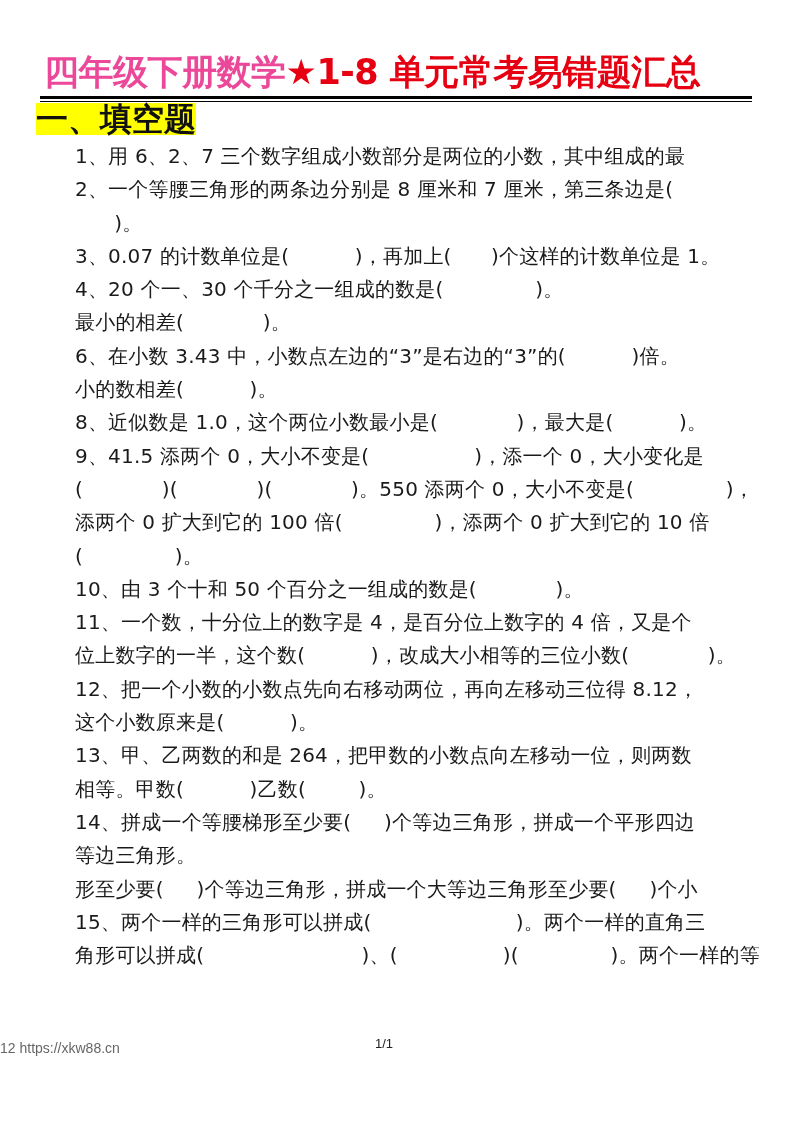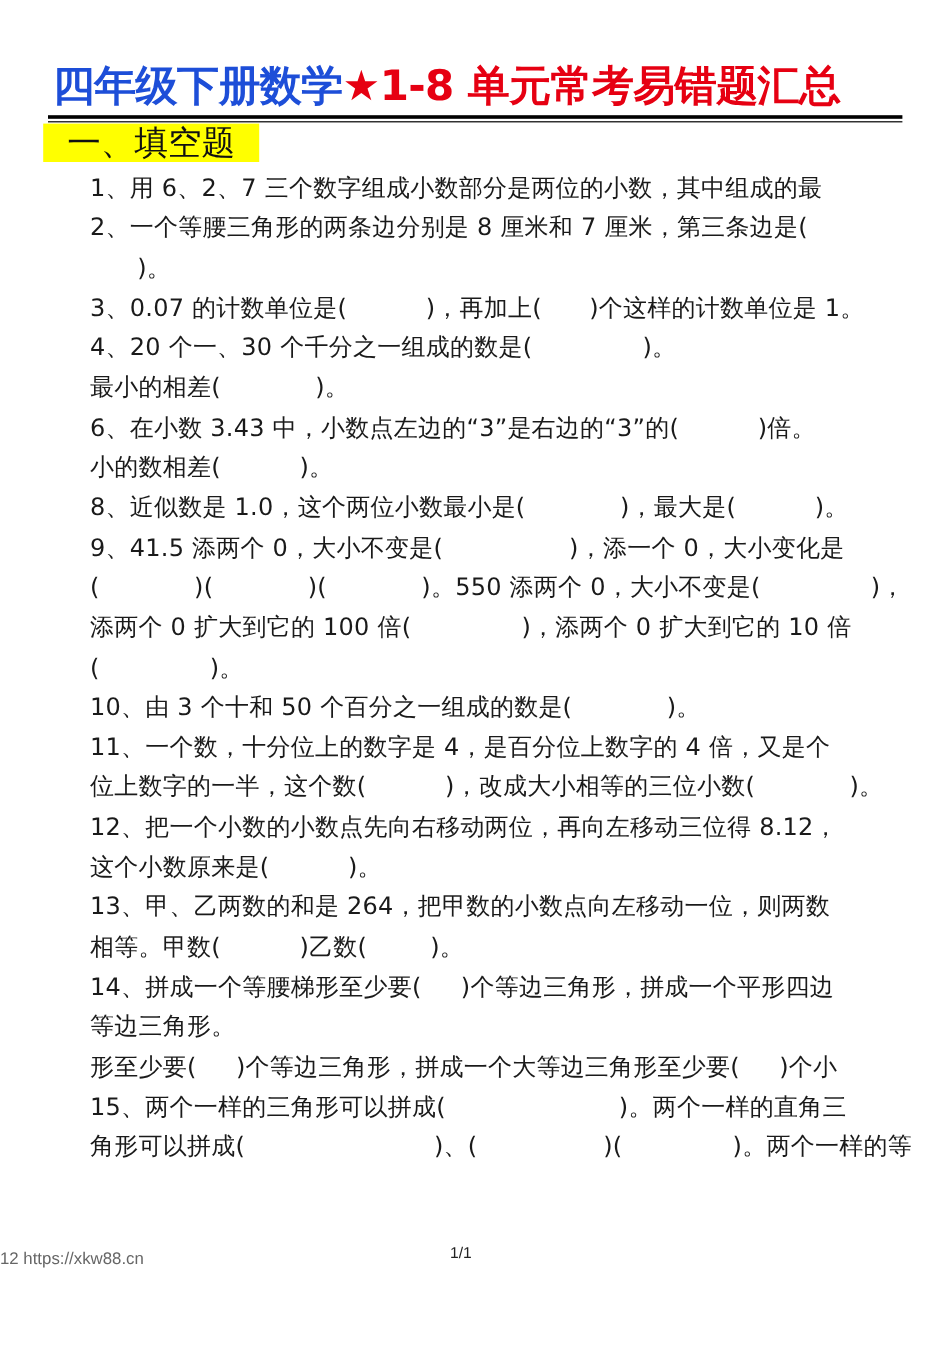--- a/index.html
+++ b/index.html
@@ -3,28 +3,28 @@
 <meta charset="utf-8">
 <style>
   html, body { margin: 0; padding: 0; background: #ffffff; }
   body { width: 793px; height: 1122px; position: relative; overflow: hidden;
          font-family: "DejaVu Sans", "Liberation Sans", sans-serif; color: #111; }
   .title {
     position: absolute; left: 44px; top: 50px; width: 710px; height: 44px;
     font-size: 35px; font-weight: bold; line-height: 44px; white-space: nowrap;
     letter-spacing: -0.5px;
   }
-  .title .black { color: #1d4ed8; }
+  .title .black { color: #ec4899; }
   .title .red { color: #e60012; }
   .rule { position: absolute; left: 40px; width: 712px; background: #000; }
   .rule.r1 { top: 96px; height: 3px; }
   .rule.r2 { top: 101px; height: 1px; }
   .section {
-    position: absolute; left: 36px; top: 103px; height: 32px; padding: 0 20px;
-    background: #ffff00; font-size: 28px; font-weight: normal; line-height: 32px; color: #111;
+    position: absolute; left: 36px; top: 103px; height: 32px; padding: 0 0;
+    background: #ffff00; font-size: 32px; font-weight: bold; line-height: 32px; color: #111;
   }
   .lines { position: absolute; left: 39px; top: 140px; width: 720px; margin-left: 36px; }
   .line { height: 33.3px; line-height: 33.3px; font-size: 20px; white-space: pre; color: #1a1a1a; letter-spacing: 0.2px; }
   .footer {
     position: absolute; top: 1040px; left: 0; width: 793px; text-align: left;
     font-size: 14px; color: #666; font-family: "Liberation Sans", sans-serif;
   }
   .footer .page { position: absolute; left: 375px; top: -4px; font-size: 13px; color: #222; }
 </style>
 </head>

